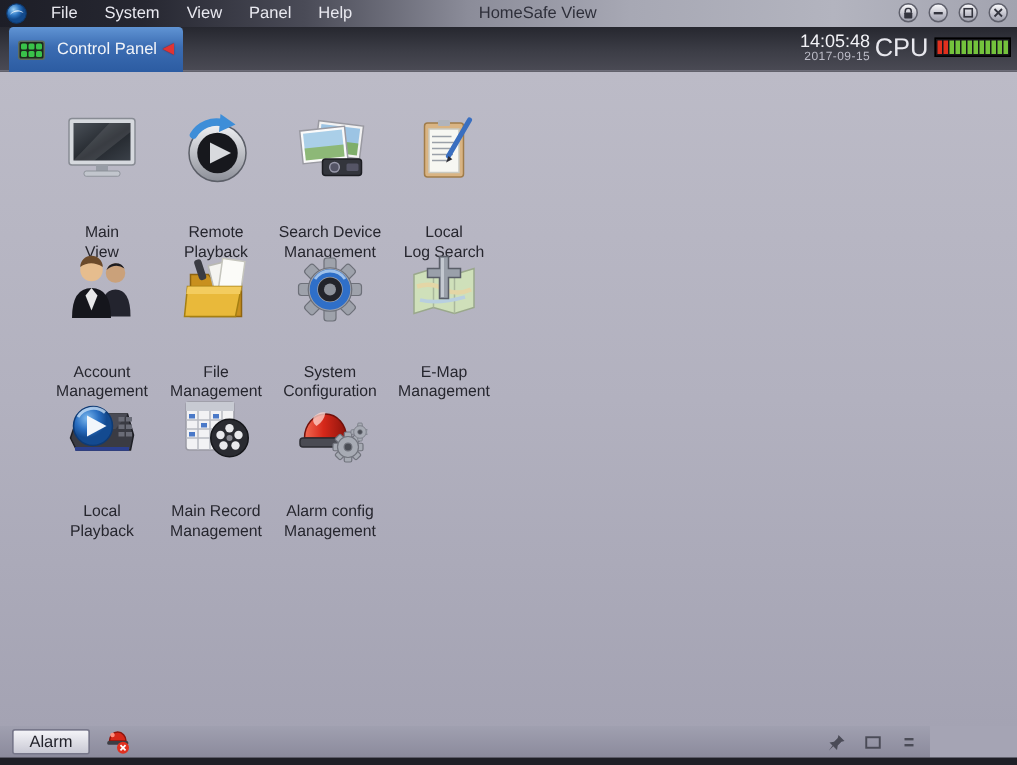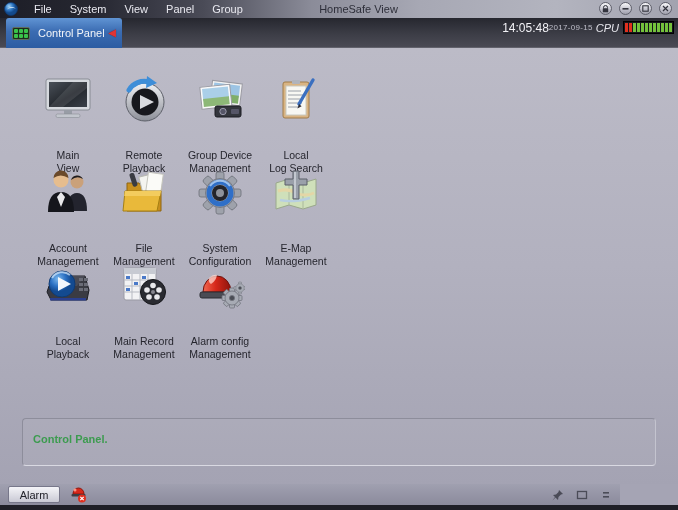--- a/index.html
+++ b/index.html
@@ -27,24 +27,24 @@
   .tab-active { position:absolute; left:6px; top:0; height:30px; width:116px;
     background:linear-gradient(180deg,#6094d4 0%,#3b6cb2 45%,#2c5ca2 100%);
     border-radius:3px 3px 0 0; display:flex; align-items:center; padding:12px 6px; }
   .tab-icon { width:18px; height:13px; background:#1d2a1d; border:1px solid #5d6d5d; border-radius:2px;
     display:grid; grid-template-columns:repeat(3,1fr); grid-template-rows:repeat(2,1fr); gap:1px; padding:1px; margin-right:8px;}
   .tab-icon i { background:#39c24a; border-radius:1px; }
   .tab-label { color:#f2f4f8; font-size:11px; flex:1; }
   .tab-close { color:#e03434; font-size:10px; line-height:1; margin-left:2px; text-shadow:0 0 1px #7a1010; }
 
   .clock-block { position:absolute; right:4px; top:3px; display:flex; align-items:center; }
-  .clock-col { display:flex; flex-direction:row; align-items:center; margin-right:3px; }
+  .clock-col { display:flex; flex-direction:column; align-items:flex-end; margin-right:3px; }
   .clock-time { color:#f2f2f6; font-size:12px; line-height:12px; }
   .clock-date { color:#bdbdc8; font-size:8px; line-height:9px; letter-spacing:.3px; }
-  .cpu-label { color:#e8e8ee; font-size:11px; margin-right:4px;font-style:italic; }
+  .cpu-label { color:#e8e8ee; font-size:17px; margin-right:4px; }
   .cpu-meter { display:flex; gap:1px; background:#16161c; border:1px solid #000; padding:1px; }
   .cpu-meter .seg { width:3px; height:9px; }
   .seg.red { background:#e0301e; }
   .seg.green { background:#74c23c; }
 
   
   .main { position:absolute; left:0; top:48px; width:678px; height:436px;
     background:linear-gradient(180deg,#bcbbc7 0%,#b2b1bf 50%,#a4a3b3 100%); }
 
   .grid { position:absolute; left:30px; top:26px; display:grid;
@@ -84,21 +84,21 @@
         </defs>
       <circle cx="7" cy="7" r="6.5" fill="url(#lg)" stroke="#0e3a70" stroke-width="0.7"></circle>
       <path d="M2.5 8 C5 5.5, 9 5, 11.8 6.8 C9.5 4, 5 4.2, 2.5 8 Z" fill="#eaf4fd" opacity="0.9"></path>
     </svg>
   </div>
   <div class="menu-items">
     <span class="menu-item">File</span>
     <span class="menu-item">System</span>
     <span class="menu-item">View</span>
     <span class="menu-item">Panel</span>
-    <span class="menu-item">Group</span>
+    <span class="menu-item">Help</span>
   </div>
   <div class="app-title">HomeSafe View</div>
   <div class="win-buttons">
     <div class="win-btn">
       <svg width="7" height="8" viewBox="0 0 7 8">
         <path d="M1.5 3.5 V2.5 a2 2 0 0 1 4 0 V3.5" fill="none" stroke="#33343e" stroke-width="1"></path>
         <rect x="0.8" y="3.3" width="5.4" height="4" rx="0.6" fill="#33343e"></rect>
       </svg>
     </div>
     <div class="win-btn">
@@ -215,21 +215,21 @@
               <rect x="6" y="12" width="30" height="22" fill="#fafafa" stroke="#9a9aa2"></rect>
               <rect x="8" y="14" width="26" height="12" fill="#aacfe8"></rect>
               <rect x="8" y="24" width="26" height="8" fill="#8db877"></rect>
             </g>
           <rect x="20" y="32" width="26" height="11" rx="2" fill="#33353c" stroke="#1c1d22"></rect>
           <circle cx="28" cy="37.5" r="3.2" fill="#556" stroke="#99a"></circle>
           <rect x="36" y="35" width="8" height="5" rx="1" fill="#556"></rect>
         </svg>
       </div>
       <div class="lbl">
-          <div>Group Device</div>
+          <div>Search Device</div>
           <div>Management</div>
         </div>
     </div>
 
     <div class="cell">
       <div class="ico">
         <svg width="50" height="50" viewBox="0 0 50 50">
           <rect x="12" y="8" width="26" height="36" rx="2" fill="#d9b483" stroke="#a07c4a"></rect>
           <rect x="15" y="12" width="20" height="29" fill="#f7f7f2" stroke="#c9c9c0"></rect>
           <g stroke="#9aa0a8" stroke-width="1">
@@ -445,23 +445,20 @@
           </g>
         </svg>
       </div>
       <div class="lbl">
           <div>Alarm config</div>
           <div>Management</div>
         </div>
     </div>
   </div>
 
-  <div class="infobox">
-    <div class="msg">Control Panel.</div>
-  </div>
 </div>
 
 <div class="statusbar">
   <div class="alarm-btn">Alarm</div>
   <div class="alarm-ico">
     <svg width="17" height="17" viewBox="0 0 17 17">
       <path d="M3 8 a5.5 6 0 0 1 11 0 z" fill="#d6281a" stroke="#8c140c"></path>
       <rect x="1.5" y="8" width="14" height="2.5" rx="1" fill="#3c3d44"></rect>
       <circle cx="5" cy="4" r="1.5" fill="#ff8f80"></circle>
       <circle cx="12" cy="12.5" r="4" fill="#e03020"></circle>

